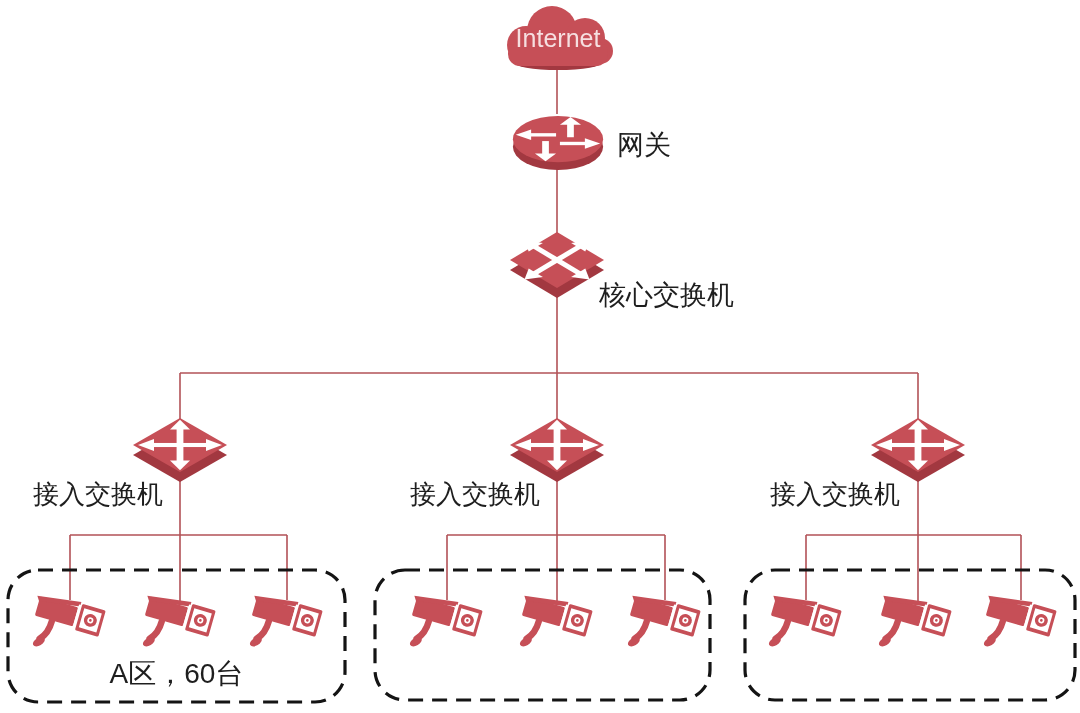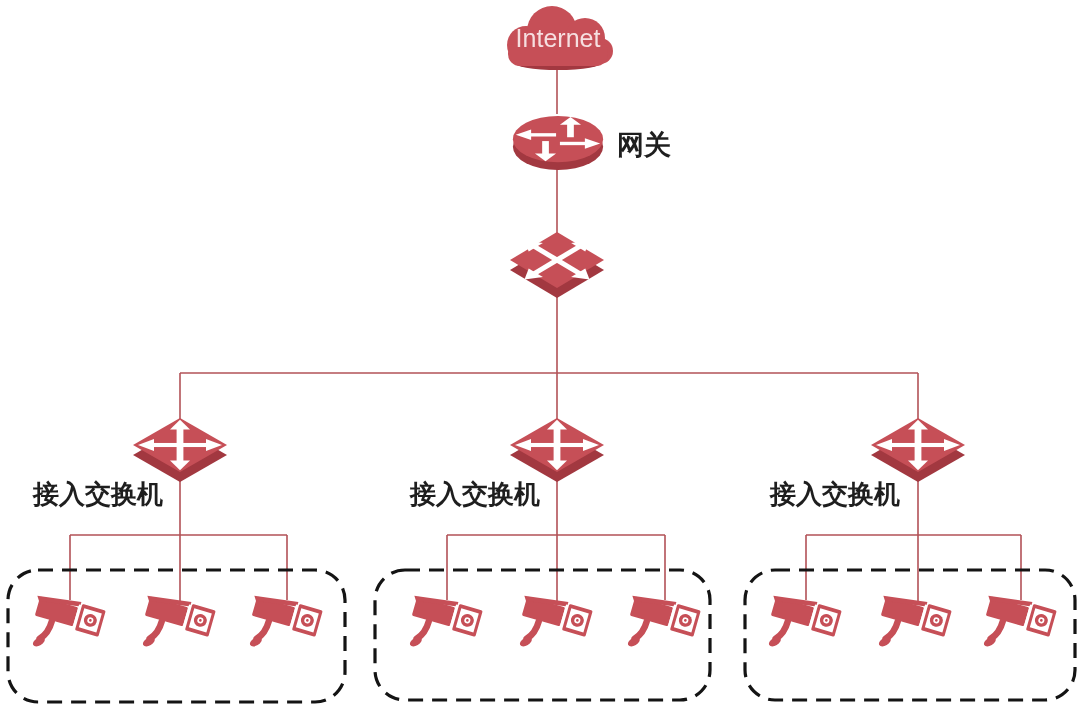--- a/index.html
+++ b/index.html
@@ -1,19 +1,19 @@
 <!DOCTYPE html>
 <html><head>
 <meta charset="utf-8">
 <style>
   html,body{margin:0;padding:0;background:#ffffff;}
   .canvas{position:relative;width:1080px;height:713px;background:#ffffff;
           font-family:"Liberation Sans",sans-serif;overflow:hidden;padding-left:29px;}
   .abs{position:absolute;}
-  .lbl{position:absolute;color:#1e1e1e;font-weight:700;white-space:nowrap;line-height:1.15;}
+  .lbl{position:absolute;color:#1e1e1e;font-weight:400;white-space:nowrap;line-height:1.15;}
   .zone-lbl{position:absolute;color:#1e1e1e;font-weight:500;text-align:center;
             font-size:28px;white-space:nowrap;}
   svg.icon{position:absolute;overflow:visible;}
 </style>
 </head>
 <body>
 
 <div class="canvas">
 
   <svg width="0" height="0" style="position:absolute" aria-hidden="true">
@@ -138,20 +138,21 @@
   </svg>
 
   <svg class="icon" style="left:510px;top:113px" width="96" height="60" viewBox="0 0 100 62">
     <use href="#sym-router"></use>
   </svg>
   <div class="lbl" style="left:617px;top:130px;font-size:27px">网关</div>
 
   <svg class="icon" style="left:504px;top:230px" width="106" height="70" viewBox="0 0 100 70">
     <use href="#sym-core-switch"></use>
   </svg>
+  <div class="lbl" style="left:599px;top:280px;font-size:27px">核心交换机</div>
 
   <svg class="icon" style="left:130px;top:417px" width="100" height="66" viewBox="0 0 100 66">
       <use href="#sym-access-switch"></use>
     </svg>
   <div class="lbl" style="left:33px;top:480px;font-size:26px">接入交换机</div>
 
   <svg class="icon" style="left:507px;top:417px" width="100" height="66" viewBox="0 0 100 66">
       <use href="#sym-access-switch"></use>
     </svg>
   <div class="lbl" style="left:410px;top:480px;font-size:26px">接入交换机</div>
@@ -163,20 +164,21 @@
 
   <svg class="icon" style="left:32px;top:585px" width="76" height="68" viewBox="0 0 100 86">
       <use href="#sym-camera"></use>
     </svg>
   <svg class="icon" style="left:142px;top:585px" width="76" height="68" viewBox="0 0 100 86">
       <use href="#sym-camera"></use>
     </svg>
   <svg class="icon" style="left:249px;top:585px" width="76" height="68" viewBox="0 0 100 86">
       <use href="#sym-camera"></use>
     </svg>
+  <div class="zone-lbl" style="left:8px;top:655px;width:337px">A区，60台</div>
 
   <svg class="icon" style="left:409px;top:585px" width="76" height="68" viewBox="0 0 100 86">
       <use href="#sym-camera"></use>
     </svg>
   <svg class="icon" style="left:519px;top:585px" width="76" height="68" viewBox="0 0 100 86">
       <use href="#sym-camera"></use>
     </svg>
   <svg class="icon" style="left:627px;top:585px" width="76" height="68" viewBox="0 0 100 86">
       <use href="#sym-camera"></use>
     </svg>

